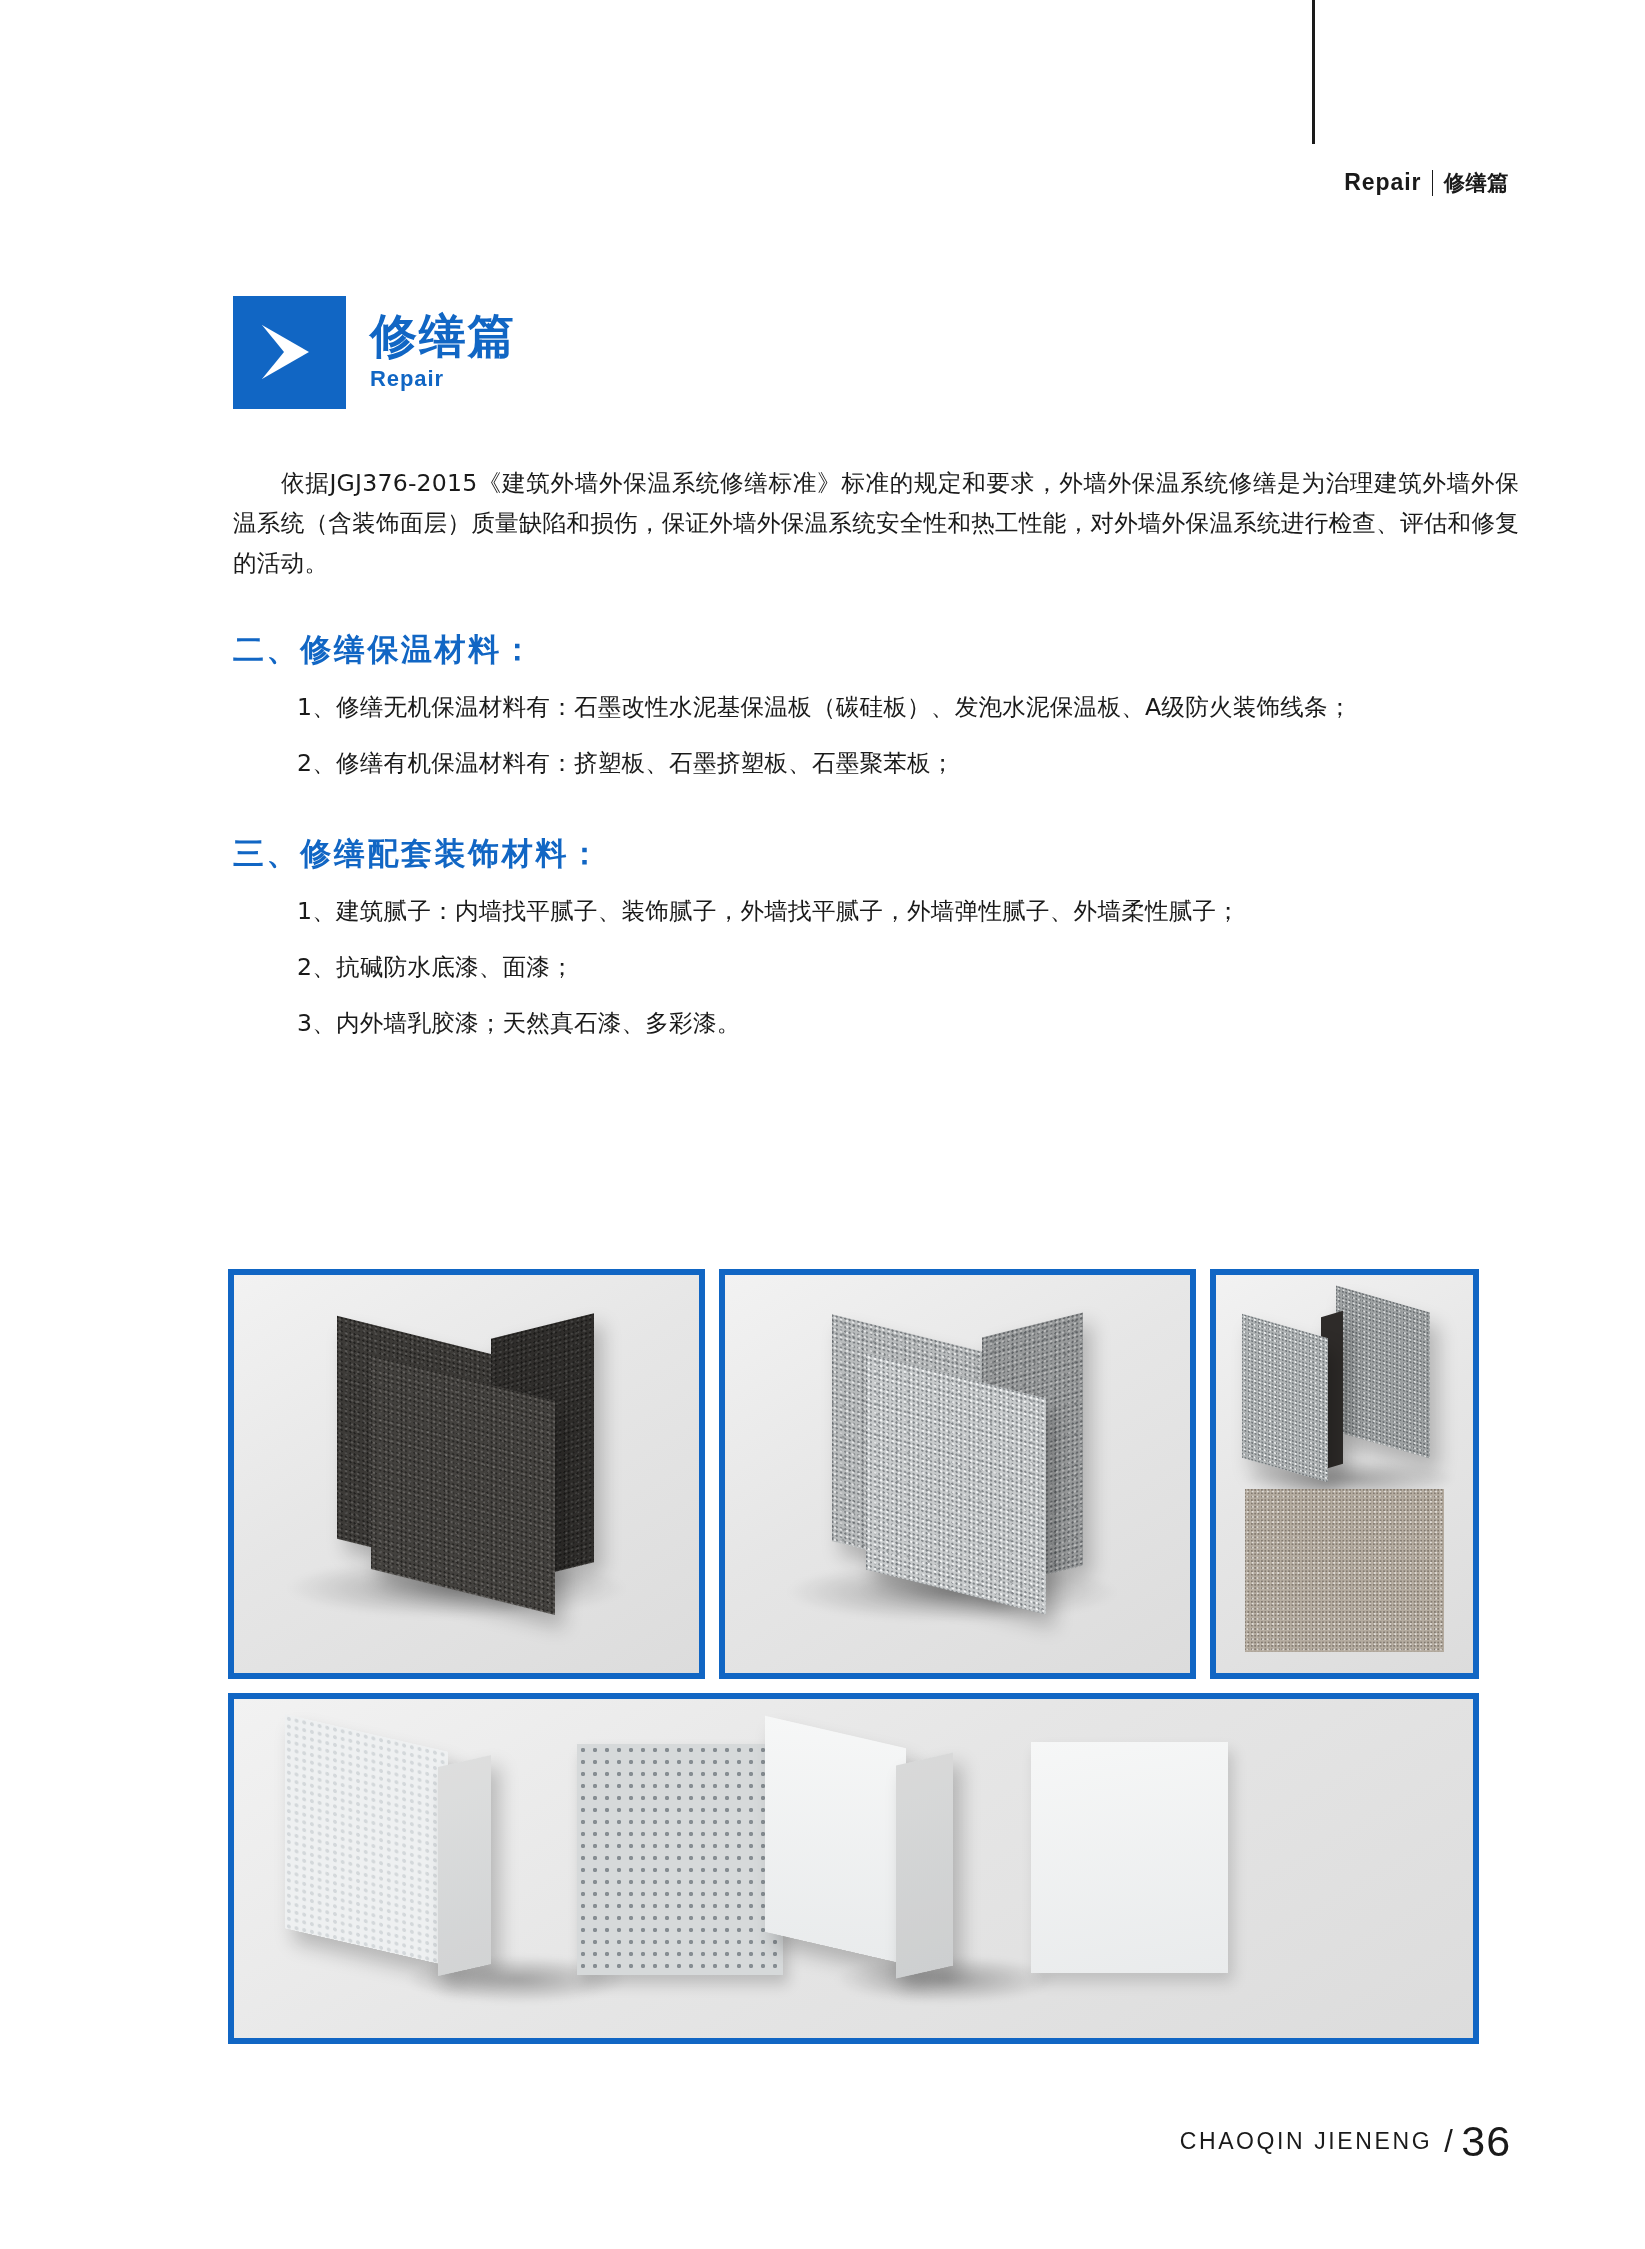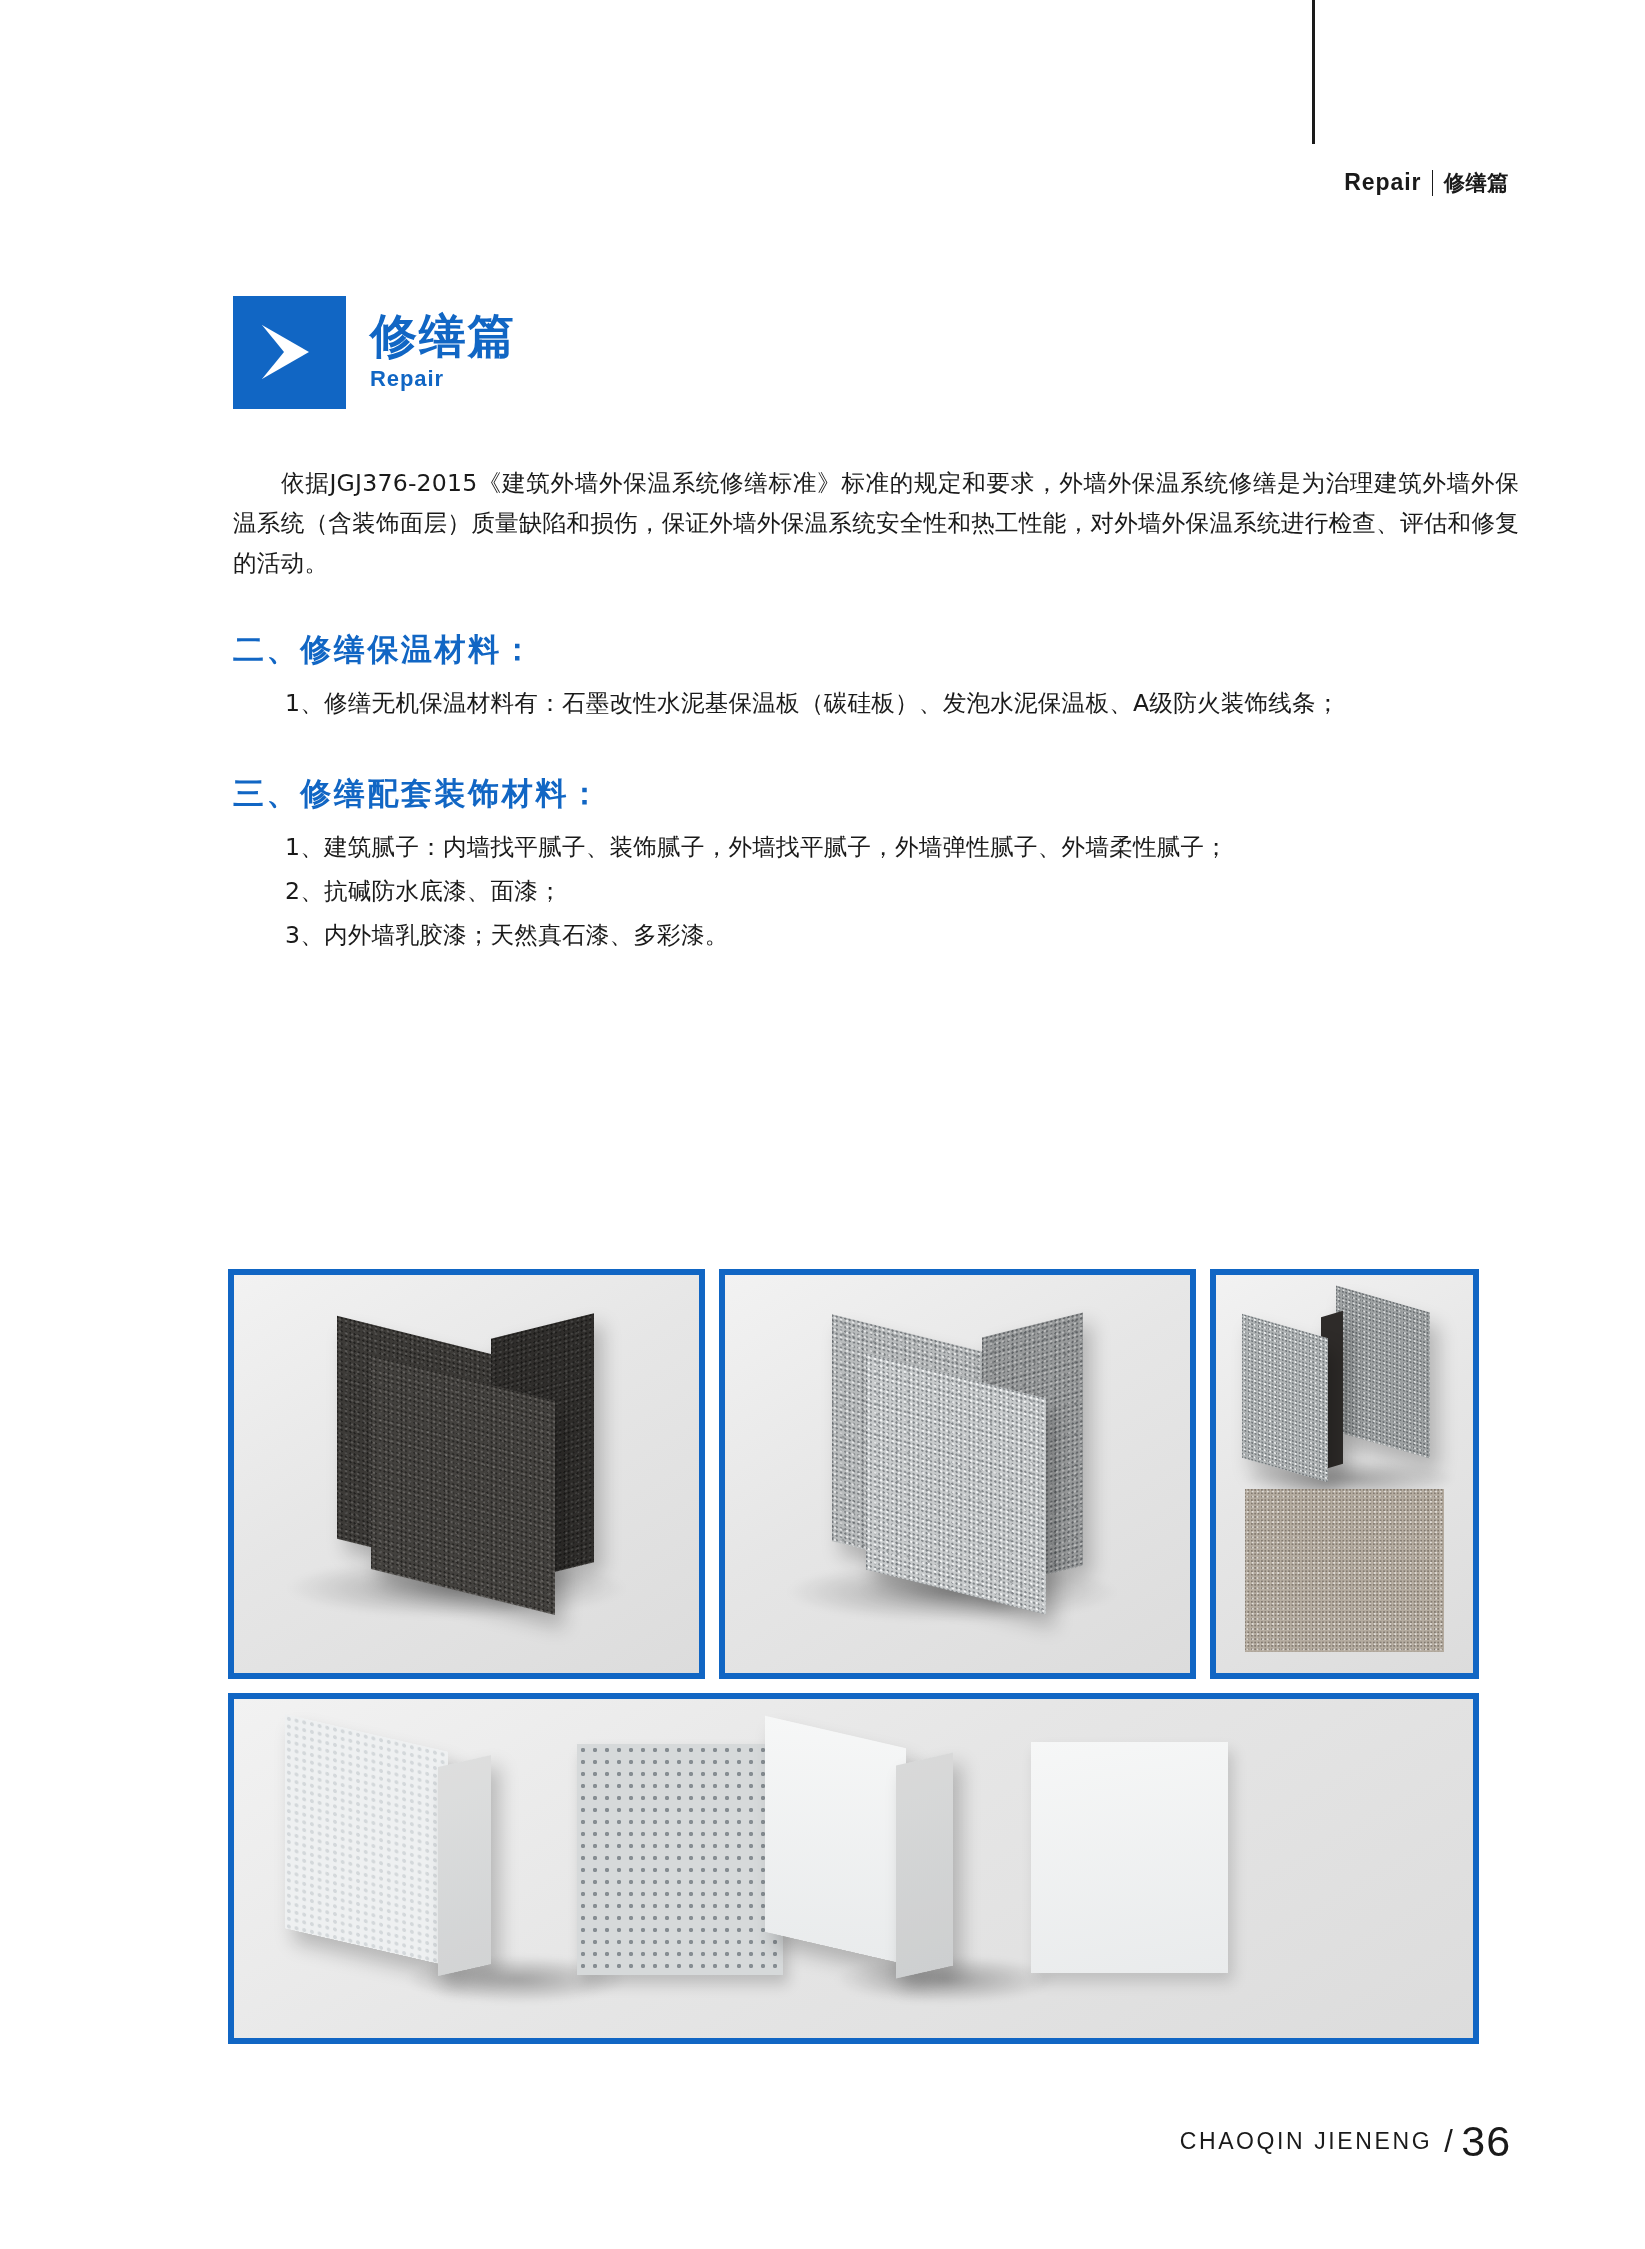--- a/index.html
+++ b/index.html
@@ -135,21 +135,21 @@
     margin: 0;
     text-align: justify;
     letter-spacing: 0.2px;
   }
   .para.indent { text-indent: 48px; }
   .list-line {
     font-family: "DejaVu Sans", sans-serif;
     font-size: 23.6px;
     line-height: 40px;
     color: #1a1a1a;
-    margin: 4px;
+    margin: 16px;
     text-indent: 48px;
     letter-spacing: 0.2px;
   }
 
   
   .gallery {
     position: absolute;
     left: 228px;
     top: 1269px;
     width: 1251px;
@@ -292,20 +292,21 @@
     <div class="badge-en">Repair</div>
   </div>
 </div>
 
 <div class="content">
 
   <p class="para indent">依据JGJ376-2015《建筑外墙外保温系统修缮标准》标准的规定和要求，外墙外保温系统修缮是为治理建筑外墙外保温系统（含装饰面层）质量缺陷和损伤，保证外墙外保温系统安全性和热工性能，对外墙外保温系统进行检查、评估和修复的活动。</p>
 
   <h2 class="h2 sec2">二、修缮保温材料：</h2>
   <p class="list-line">1、修缮无机保温材料有：石墨改性水泥基保温板（碳硅板）、发泡水泥保温板、A级防火装饰线条；</p>
+  <p class="list-line">2、修缮有机保温材料有：挤塑板、石墨挤塑板、石墨聚苯板；</p>
 
   <h2 class="h2 sec3">三、修缮配套装饰材料：</h2>
   <p class="list-line">1、建筑腻子：内墙找平腻子、装饰腻子，外墙找平腻子，外墙弹性腻子、外墙柔性腻子；</p>
   <p class="list-line">2、抗碱防水底漆、面漆；</p>
   <p class="list-line">3、内外墙乳胶漆；天然真石漆、多彩漆。</p>
 
 </div>
 
 <div class="gallery">
 

